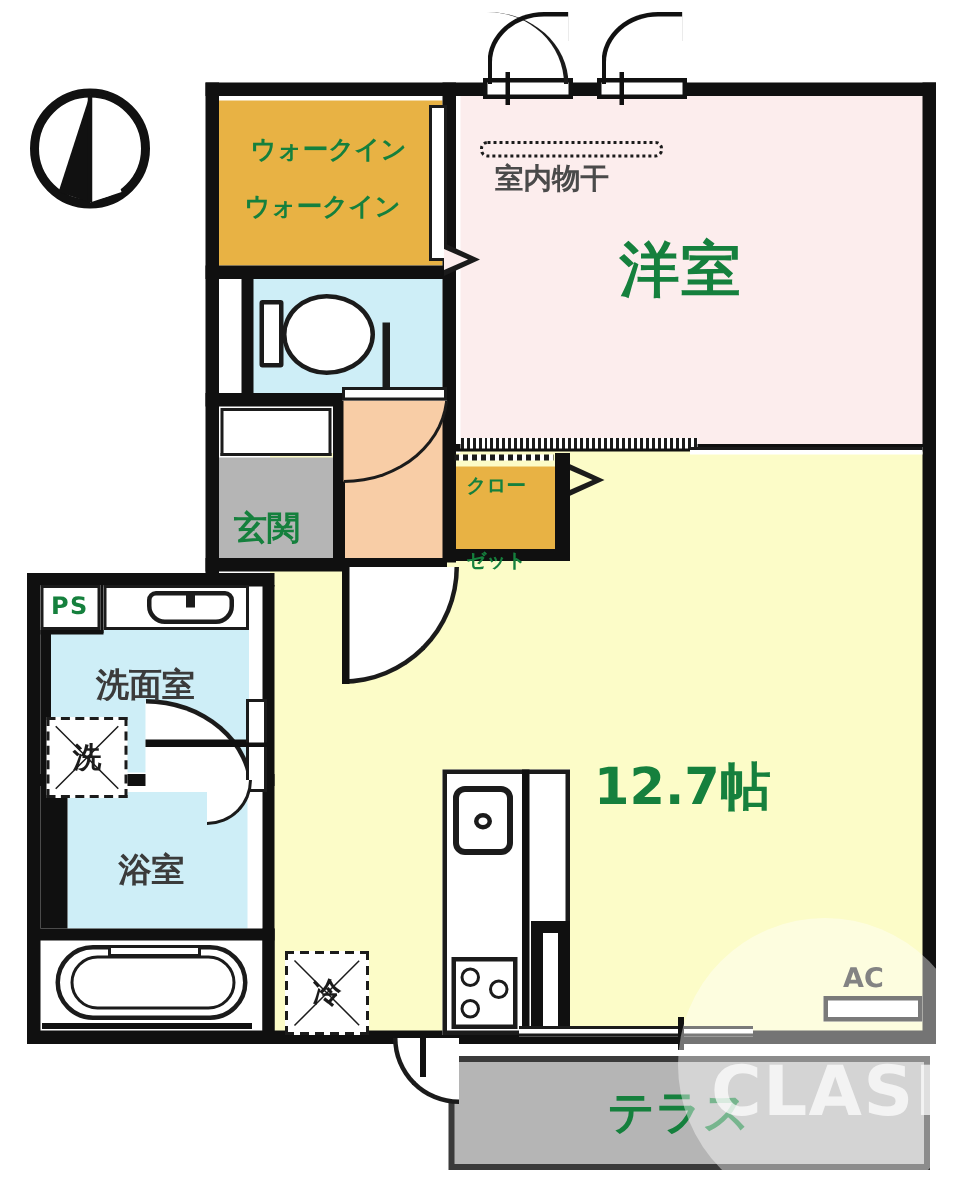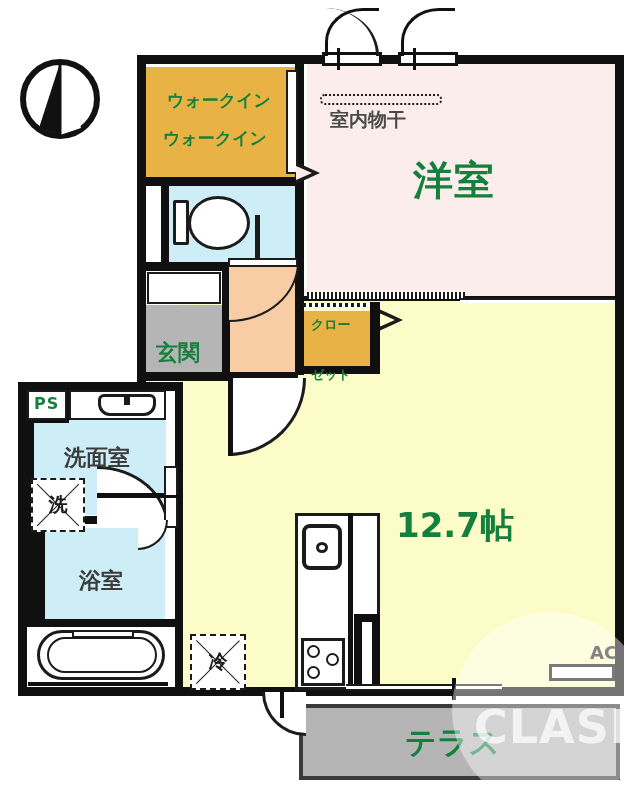--- a/index.html
+++ b/index.html
@@ -272,21 +272,21 @@
   <div class="lbl room-big" style="left:413px;top:160px;">洋室</div>
 
   <div class="lbl room-num" style="left:396px;top:508px;">12.7帖</div>
 
   <div class="lbl room-med" style="left:64px;top:447px;color:#3b3b3b;">洗面室</div>
 
   <div class="lbl room-med" style="left:79px;top:570px;color:#3b3b3b;">浴室</div>
 
   <div class="lbl room-med" style="left:405px;top:727px;font-size:31px;">テラス</div>
 
-  <div class="lbl" style="left:590px;top:644px;font-size:18px;font-weight:700;color:#2a2a2a;">AC</div>
+  <div class="lbl" style="left:562px;top:644px;font-size:18px;font-weight:700;color:#2a2a2a;">AC</div>
 
   <div id="compass">
     <svg viewBox="0 0 82 82" width="82" height="82">
       <circle cx="41" cy="41" r="37" fill="#ffffff" stroke="#111111" stroke-width="6"></circle>
       <path d="M41 5 L41 77 L20 70 Z" fill="#111111"></path>
       <path d="M41 5 L41 77 L62 70 Z" fill="#ffffff"></path>
       <line x1="41" y1="5" x2="41" y2="77" stroke="#111111" stroke-width="3"></line>
     </svg>
   </div>
 

